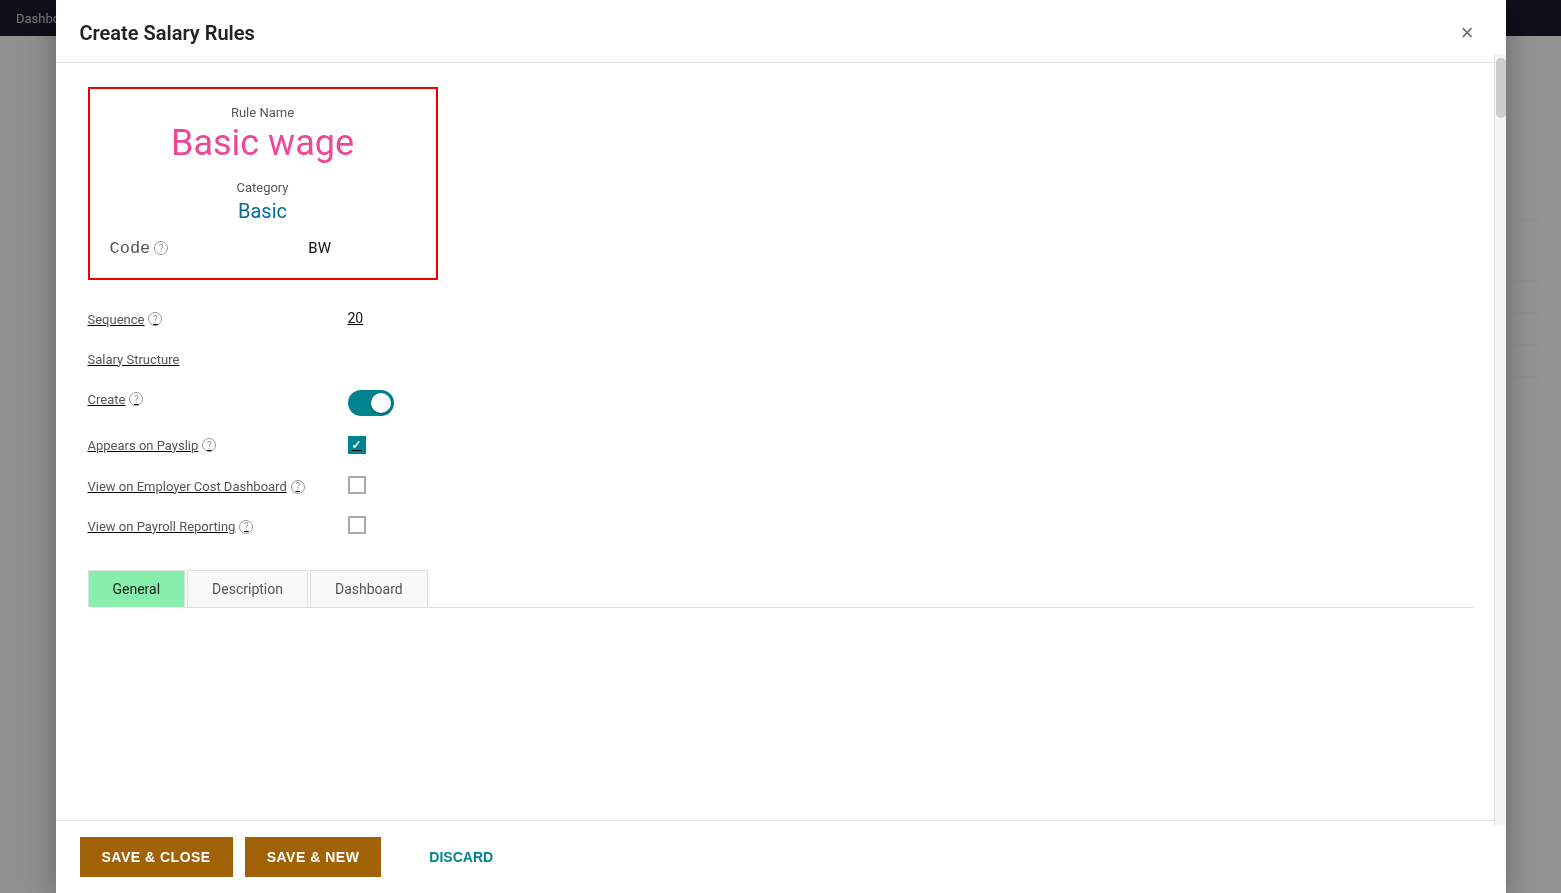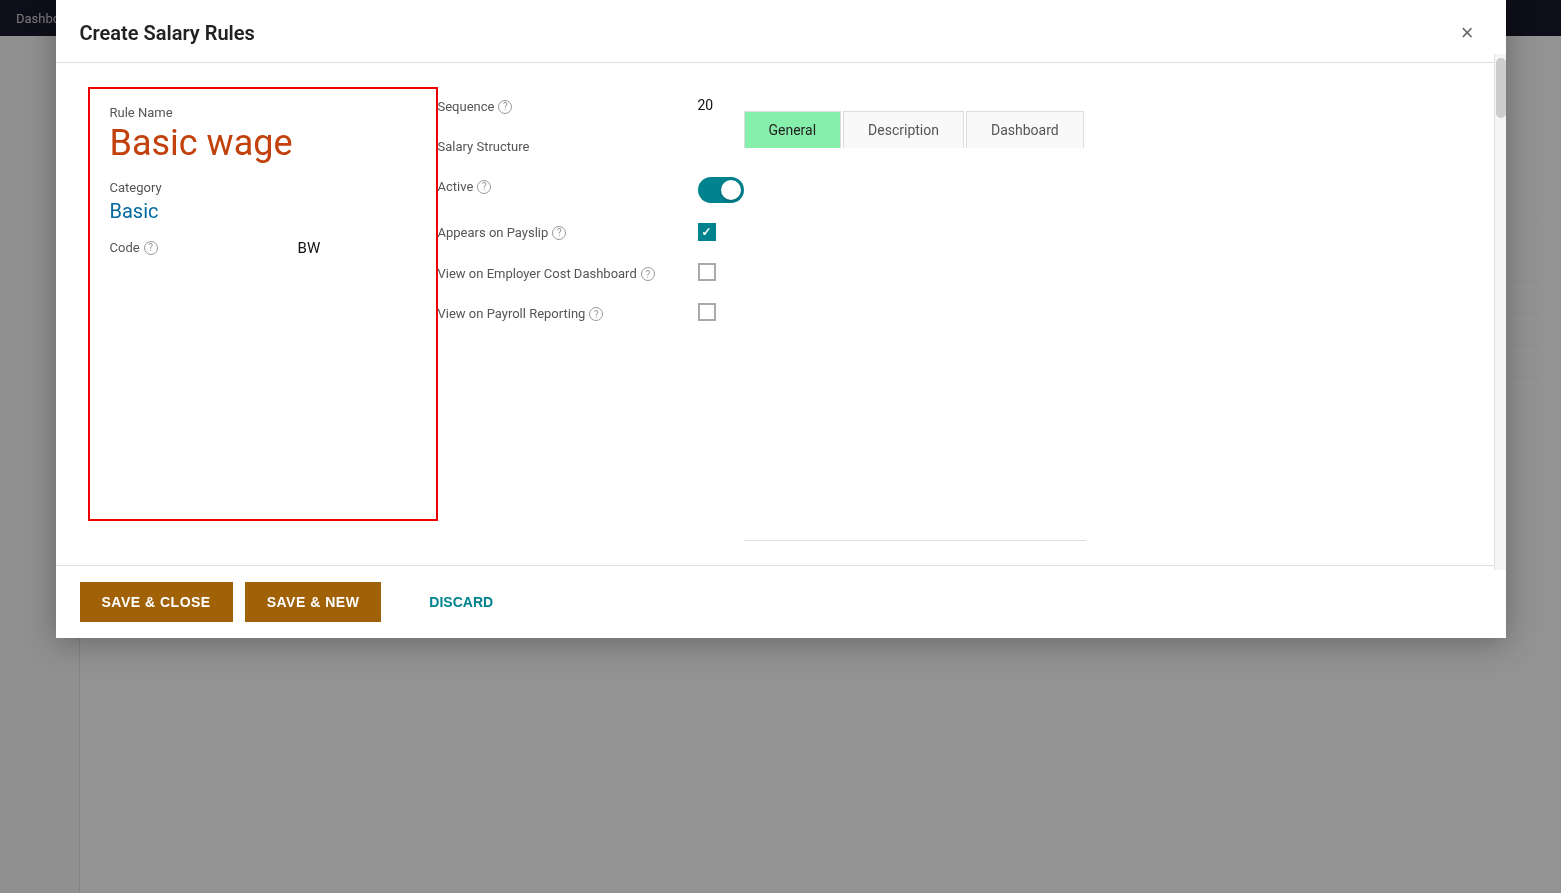--- a/index.html
+++ b/index.html
@@ -86,21 +86,21 @@
       display: flex;
       align-items: flex-start;
       justify-content: center;
       padding-top: 0;
     }
 
     
     .modal {
       background: #fff;
       width: 1450px;
-      height: 638px;
+      height: 893px;
       position: relative;
       display: flex;
       flex-direction: column;
       box-shadow: 0 4px 30px rgba(0,0,0,0.3);
     }
 
     .modal-header {
       display: flex;
       align-items: center;
       justify-content: space-between;
@@ -123,22 +123,23 @@
       color: #666;
       line-height: 1;
       padding: 4px 8px;
     }
 
     .modal-body {
       flex: 1;
       overflow-y: auto;
       padding: 24px 32px;
       display: flex;
-      flex-direction: row;
+      flex-direction: column;
       gap: 0;
+      text-align: center;
     }
 
     
     .modal-body::-webkit-scrollbar { width: 12px; }
     .modal-body::-webkit-scrollbar-track { background: #f5f5f5; }
     .modal-body::-webkit-scrollbar-thumb { background: #ccc; border-radius: 6px; }
 
     
     .highlight-box {
       border: 2px solid #e00;
@@ -147,29 +148,30 @@
       width: 350px;
     }
 
     .field-label {
       font-size: 13px;
       color: #555;
       margin-bottom: 4px;
     }
 
     .field-label-inline {
-      font-size: 13px;
+      font-size: 17px;
       color: #555;
       display: inline;
+      font-family: Liberation Mono, monospace;
     }
 
     .rule-name-value {
       font-size: 36px;
       font-weight: 400;
-      color: #c2410c;
+      color: #ec4899;
       margin-bottom: 16px;
       line-height: 1.1;
     }
 
     .category-value {
       font-size: 20px;
       color: #0369a1;
       margin-bottom: 16px;
     }
 
@@ -208,20 +210,21 @@
       display: flex;
       flex-direction: column;
       gap: 0;
     }
 
     .form-row {
       display: flex;
       align-items: flex-start;
       padding: 10px 0;
       min-height: 40px;
+      text-decoration: underline;
     }
 
     .form-row-label {
       width: 260px;
       flex-shrink: 0;
       font-size: 13px;
       color: #555;
       display: flex;
       align-items: center;
       gap: 4px;
@@ -438,21 +441,21 @@
 
         <div class="form-row">
           <div class="form-row-label">
             <span>Salary Structure</span>
           </div>
           <div class="form-row-value"></div>
         </div>
 
         <div class="form-row">
           <div class="form-row-label">
-            <span>Active</span>
+            <span>Create</span>
             <span class="help-icon">?</span>
           </div>
           <div class="form-row-value">
             <div class="toggle">
               <div class="toggle-knob"></div>
             </div>
           </div>
         </div>
 
         <div class="form-row">

